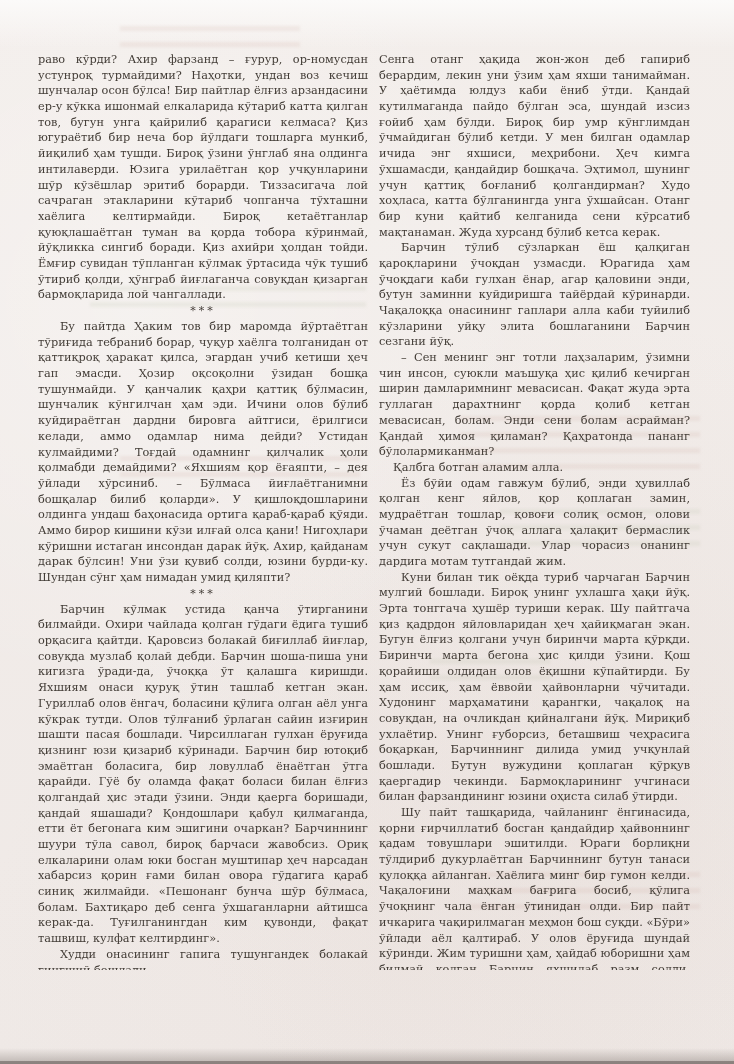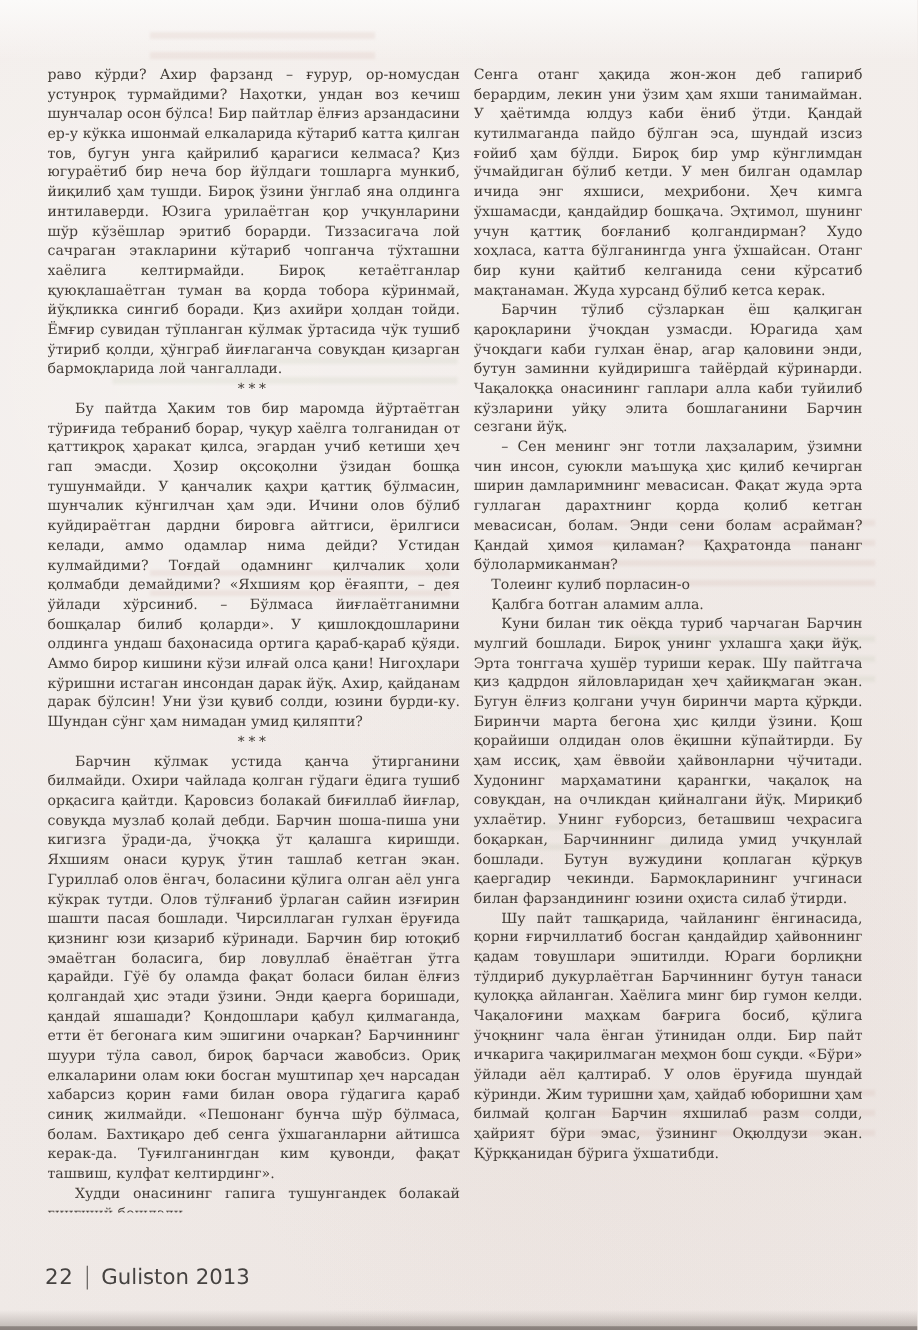--- a/index.html
+++ b/index.html
@@ -91,28 +91,23 @@
       <p class="para indent">Бу пайтда Ҳаким тов бир маромда йўртаётган тўриғида тебраниб борар, чуқур хаёлга толганидан от қаттиқроқ ҳаракат қилса, эгардан учиб кетиши ҳеч гап эмасди. Ҳозир оқсоқолни ўзидан бошқа тушунмайди. У қанчалик қаҳри қаттиқ бўлмасин, шунчалик кўнгилчан ҳам эди. Ичини олов бўлиб куйдираётган дардни бировга айтгиси, ёрилгиси келади, аммо одамлар нима дейди? Устидан кулмайдими? Тоғдай одамнинг қилчалик ҳоли қолмабди демайдими? «Яхшиям қор ёғаяпти, – дея ўйлади хўрсиниб. – Бўлмаса йиғлаётганимни бошқалар билиб қоларди». У қишлоқдошларини олдинга ундаш баҳонасида ортига қараб-қараб қўяди. Аммо бирор кишини кўзи илғай олса қани! Нигоҳлари кўришни истаган инсондан дарак йўқ. Ахир, қайданам дарак бўлсин! Уни ўзи қувиб солди, юзини бурди-ку. Шундан сўнг ҳам нимадан умид қиляпти?</p>
       <div class="separator">***</div>
       <p class="para indent">Барчин кўлмак устида қанча ўтирганини билмайди. Охири чайлада қолган гўдаги ёдига тушиб орқасига қайтди. Қаровсиз болакай биғиллаб йиғлар, совуқда музлаб қолай дебди. Барчин шоша-пиша уни кигизга ўради-да, ўчоққа ўт қалашга киришди. Яхшиям онаси қуруқ ўтин ташлаб кетган экан. Гуриллаб олов ёнгач, боласини қўлига олган аёл унга кўкрак тутди. Олов тўлғаниб ўрлаган сайин изғирин шашти пасая бошлади. Чирсиллаган гулхан ёруғида қизнинг юзи қизариб кўринади. Барчин бир ютоқиб эмаётган боласига, бир ловуллаб ёнаётган ўтга қарайди. Гўё бу оламда фақат боласи билан ёлғиз қолгандай ҳис этади ўзини. Энди қаерга боришади, қандай яшашади? Қондошлари қабул қилмаганда, етти ёт бегонага ким эшигини очаркан? Барчиннинг шуури тўла савол, бироқ барчаси жавобсиз. Ориқ елкаларини олам юки босган муштипар ҳеч нарсадан хабарсиз қорин ғами билан овора гўдагига қараб синиқ жилмайди. «Пешонанг бунча шўр бўлмаса, болам. Бахтиқаро деб сенга ўхшаганларни айтишса керак-да. Туғилганингдан ким қувонди, фақат ташвиш, кулфат келтирдинг».</p>
       <p class="para indent">Худди онасининг гапига тушунгандек болакай гингший бошлади.</p>
     </div>
   <div class="column" id="col-right">
       <p class="para">Сенга отанг ҳақида жон-жон деб гапириб берардим, лекин уни ўзим ҳам яхши танимайман. У ҳаётимда юлдуз каби ёниб ўтди. Қандай кутилмаганда пайдо бўлган эса, шундай изсиз ғойиб ҳам бўлди. Бироқ бир умр кўнглимдан ўчмайдиган бўлиб кетди. У мен билган одамлар ичида энг яхшиси, меҳрибони. Ҳеч кимга ўхшамасди, қандайдир бошқача. Эҳтимол, шунинг учун қаттиқ боғланиб қолгандирман? Худо хоҳласа, катта бўлганингда унга ўхшайсан. Отанг бир куни қайтиб келганида сени кўрсатиб мақтанаман. Жуда хурсанд бўлиб кетса керак.</p>
       <p class="para indent">Барчин тўлиб сўзларкан ёш қалқиган қароқларини ўчоқдан узмасди. Юрагида ҳам ўчоқдаги каби гулхан ёнар, агар қаловини энди, бутун заминни куйдиришга тайёрдай кўринарди. Чақалоққа онасининг гаплари алла каби туйилиб кўзларини уйқу элита бошлаганини Барчин сезгани йўқ.</p>
       <p class="para indent">– Сен менинг энг тотли лаҳзаларим, ўзимни чин инсон, суюкли маъшуқа ҳис қилиб кечирган ширин дамларимнинг мевасисан. Фақат жуда эрта гуллаган дарахтнинг қорда қолиб кетган мевасисан, болам. Энди сени болам асрайман? Қандай ҳимоя қиламан? Қаҳратонда пананг бўлолармиканман?</p>
       <div class="verse">
-        <div class="verse-line">Толеинг кулиб порласин-о</div>
         <div class="verse-line">Қалбга ботган аламим алла.</div>
       </div>
+      <p class="para indent">Ёз бўйи одам гавжум бўлиб, энди ҳувиллаб қолган кенг яйлов, қор қоплаган замин, мудраётган тошлар, қовоғи солиқ осмон, олови ўчаман деётган ўчоқ аллага ҳалақит бермаслик учун сукут сақлашади. Улар чорасиз онанинг дардига мотам тутгандай жим.</p>
       <p class="para indent">Куни билан тик оёқда туриб чарчаган Барчин мулгий бошлади. Бироқ унинг ухлашга ҳақи йўқ. Эрта тонггача ҳушёр туриши керак. Шу пайтгача қиз қадрдон яйловларидан ҳеч ҳайиқмаган экан. Бугун ёлғиз қолгани учун биринчи марта қўрқди. Биринчи марта бегона ҳис қилди ўзини. Қош қорайиши олдидан олов ёқишни кўпайтирди. Бу ҳам иссиқ, ҳам ёввойи ҳайвонларни чўчитади. Худонинг марҳаматини қарангки, чақалоқ на совуқдан, на очликдан қийналгани йўқ. Мириқиб ухлаётир. Унинг ғуборсиз, беташвиш чеҳрасига боқаркан, Барчиннинг дилида умид учқунлай бошлади. Бутун вужудини қоплаган қўрқув қаергадир чекинди. Бармоқларининг учгинаси билан фарзандининг юзини оҳиста силаб ўтирди.</p>
       <p class="para indent">Шу пайт ташқарида, чайланинг ёнгинасида, қорни ғирчиллатиб босган қандайдир ҳайвоннинг қадам товушлари эшитилди. Юраги борлиқни тўлдириб дукурлаётган Барчиннинг бутун танаси қулоққа айланган. Хаёлига минг бир гумон келди. Чақалоғини маҳкам бағрига босиб, қўлига ўчоқнинг чала ёнган ўтинидан олди. Бир пайт ичкарига чақирилмаган меҳмон бош суқди. «Бўри» ўйлади аёл қалтираб. У олов ёруғида шундай кўринди. Жим туришни ҳам, ҳайдаб юборишни ҳам билмай қолган Барчин яхшилаб разм солди, ҳайрият бўри эмас, ўзининг Оқюлдузи экан. Қўрққанидан бўрига ўхшатибди.</p>
     </div>
 
-  <div class="footer">
-    <span class="page-num">22</span>
-    <span class="sep">|</span>
-    <span class="issue">Guliston 2013</span>
-  </div>
 
   <div class="bottom-shade"></div>
   <div class="bottom-edge"></div>
 </div>
 
 </body></html>

